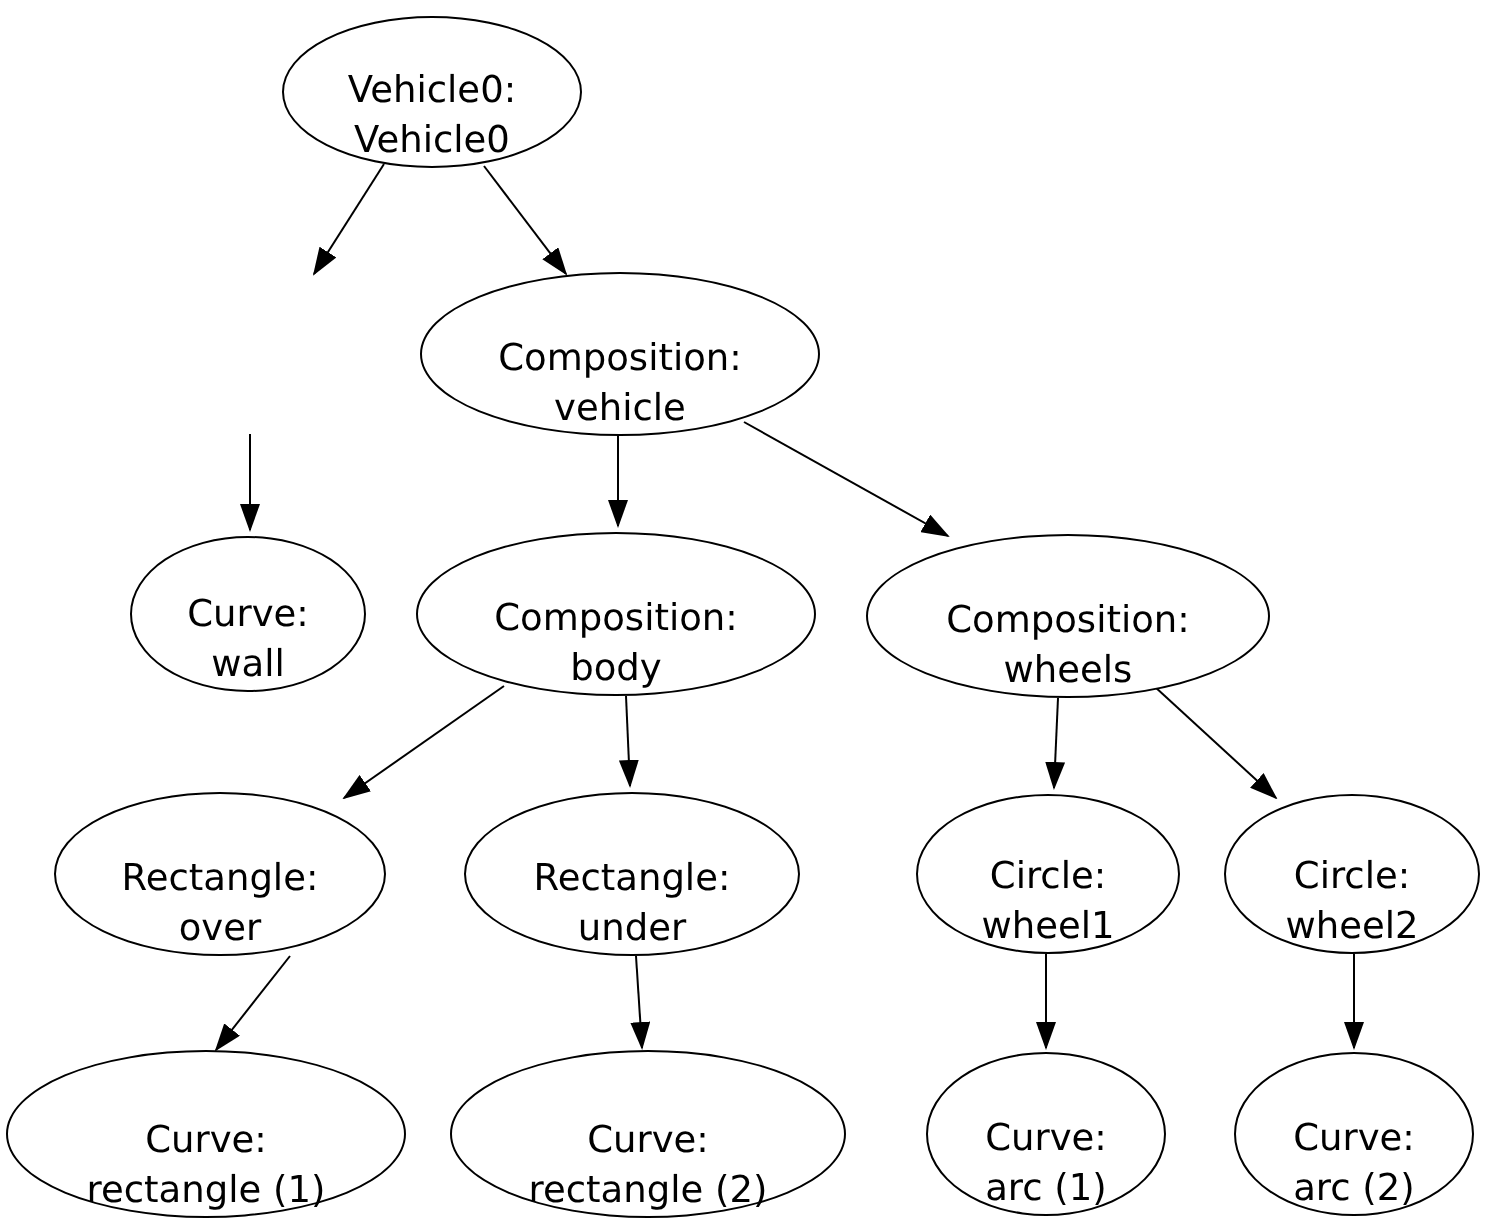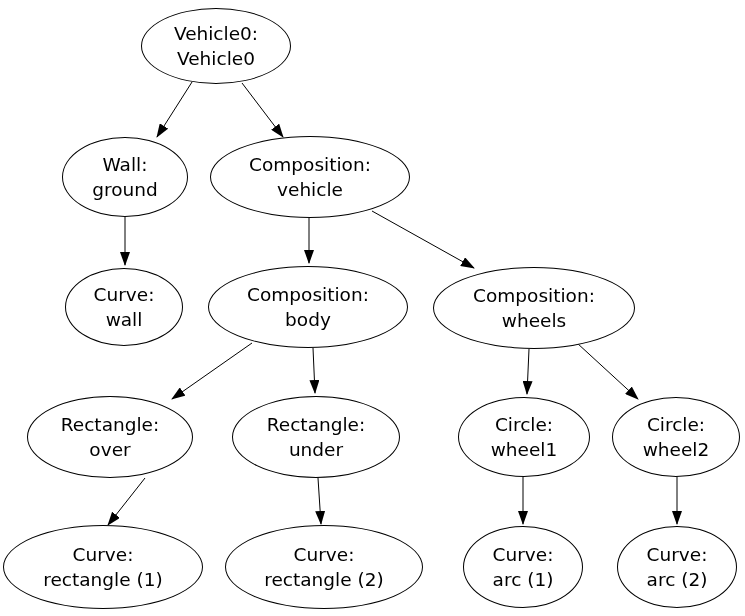--- a/index.html
+++ b/index.html
@@ -21,21 +21,21 @@
     top: 0;
     width: 745px;
     height: 616px;
   }
   .node {
     position: absolute;
     border: 1px solid #000000;
     border-radius: 50%;
     background: #ffffff;
     display: flex;
-    align-items: center;
+    align-items: flex-end;
     justify-content: center;
     box-sizing: border-box;
   }
   .node .label {
     white-space: pre-line;
     text-align: center;
     font-size: 18.5px;
     line-height: 25px;
     color: #000000;
   }
@@ -64,24 +64,20 @@
     <line x1="318" y1="478" x2="321" y2="524" stroke="#000000" stroke-width="1" marker-end="url(#arrow)"></line>
     <line x1="523" y1="477" x2="523" y2="524" stroke="#000000" stroke-width="1" marker-end="url(#arrow)"></line>
     <line x1="677" y1="477" x2="677" y2="524" stroke="#000000" stroke-width="1" marker-end="url(#arrow)"></line>
   </svg>
 
   <div class="node" style="left:141px; top:8px; width:150px; height:76px;">
     <span class="label">Vehicle0:
 Vehicle0</span>
   </div>
 
-  <div class="node" style="left:62px; top:137px; width:126px; height:80px;">
-    <span class="label">Wall:
-ground</span>
-  </div>
 
   <div class="node" style="left:210px; top:136px; width:200px; height:82px;">
     <span class="label">Composition:
 vehicle</span>
   </div>
 
   <div class="node" style="left:65px; top:268px; width:118px; height:78px;">
     <span class="label">Curve:
 wall</span>
   </div>

